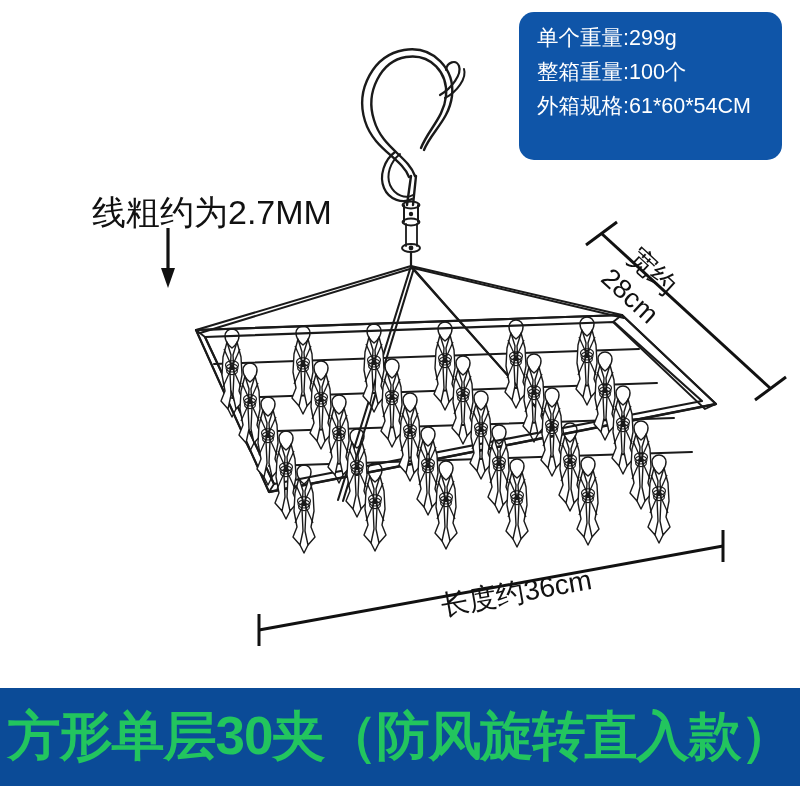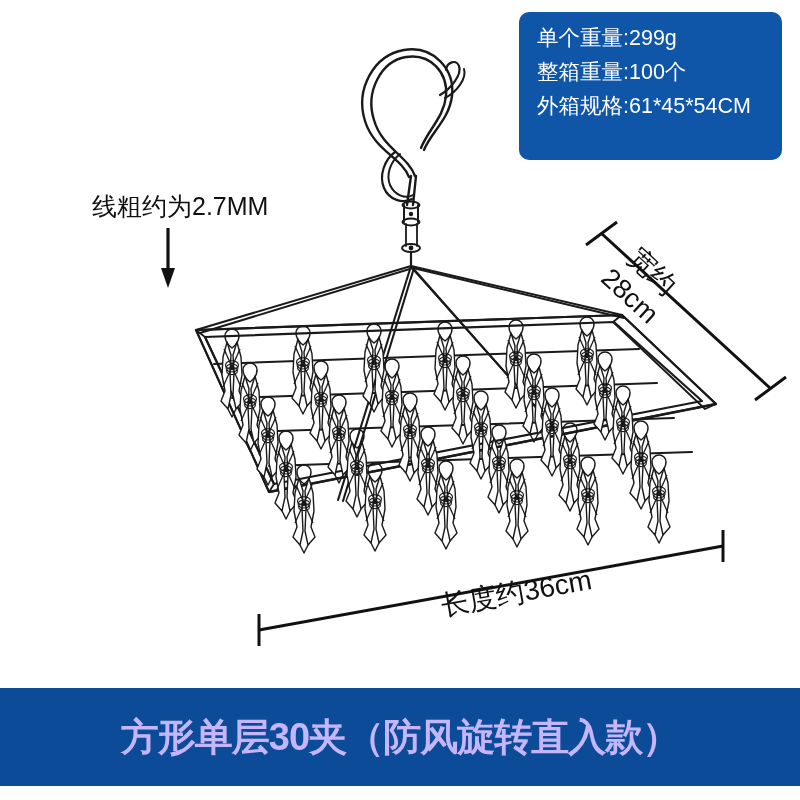--- a/index.html
+++ b/index.html
@@ -15,21 +15,21 @@
 
   
   #product-svg{position:absolute;left:0;top:0;width:800px;height:800px;}
 
   
   .info-box{
     position:absolute;
     left:519px;top:12px;
     width:263px;height:148px;
     background:var(--boxblue,#0f55a8);
-    border-radius:10px;
+    border-radius:15px;
     box-sizing:border-box;
     padding:9px 0 0 18px;
   }
   .info-line{
     color:#ffffff;
     font-size:21.5px;
     line-height:34px;
     font-weight:400;
     letter-spacing:0px;
     white-space:nowrap;
@@ -38,21 +38,21 @@
 
   
   .anno-text{
     position:absolute;
     color:#111;
     white-space:nowrap;
     font-family:"Liberation Sans","DejaVu Sans",sans-serif;
   }
   #wire-note{
     left:92px;top:190px;
-    font-size:25px;
+    font-size:34px;
     letter-spacing:0px;
   }
   #dim-width-label{
     left:640px;top:236px;
     font-size:27px;
     transform:rotate(42.5deg);
     transform-origin:left top;
     text-align:center;
   }
   #dim-width-label .l2{display:block;}
@@ -65,22 +65,22 @@
 
   
   .banner{
     position:absolute;
     left:0;top:688px;
     width:800px;height:98px;
     background:var(--bannerblue,#0b4b97);
     display:flex;align-items:center;justify-content:center;
   }
   .banner-text{
-    color:#c4b5fd;
-    font-size:38px;
+    color:#22c55e;
+    font-size:53px;
     font-weight:bold;
     letter-spacing:-1px;
     white-space:nowrap;
     font-family:"Liberation Sans","DejaVu Sans",sans-serif;
   }
 </style>
 </head>
 <body style="background: rgb(255, 255, 255);">
 
 <div id="stage">
@@ -230,21 +230,21 @@
     <g stroke="#111" stroke-width="3" fill="none" stroke-linecap="butt">
       <path d="M259,630 L723,546"></path>
       <path d="M259,614 L259,646"></path>
       <path d="M723,530 L723,562"></path>
     </g>
   </svg>
 
   <div class="info-box">
     <div class="info-line">单个重量:299g</div>
     <div class="info-line">整箱重量:100个</div>
-    <div class="info-line">外箱规格:61*45*54CM</div>
+    <div class="info-line">外箱规格:61*60*54CM</div>
   </div>
 
   <div class="anno-text" id="wire-note">线粗约为2.7MM</div>
 
   <div class="anno-text" id="dim-width-label">
     <span class="l1">宽约</span>
     <span class="l2">28cm</span>
   </div>
 
   <div class="anno-text" id="dim-length-label">长度约36cm</div>

